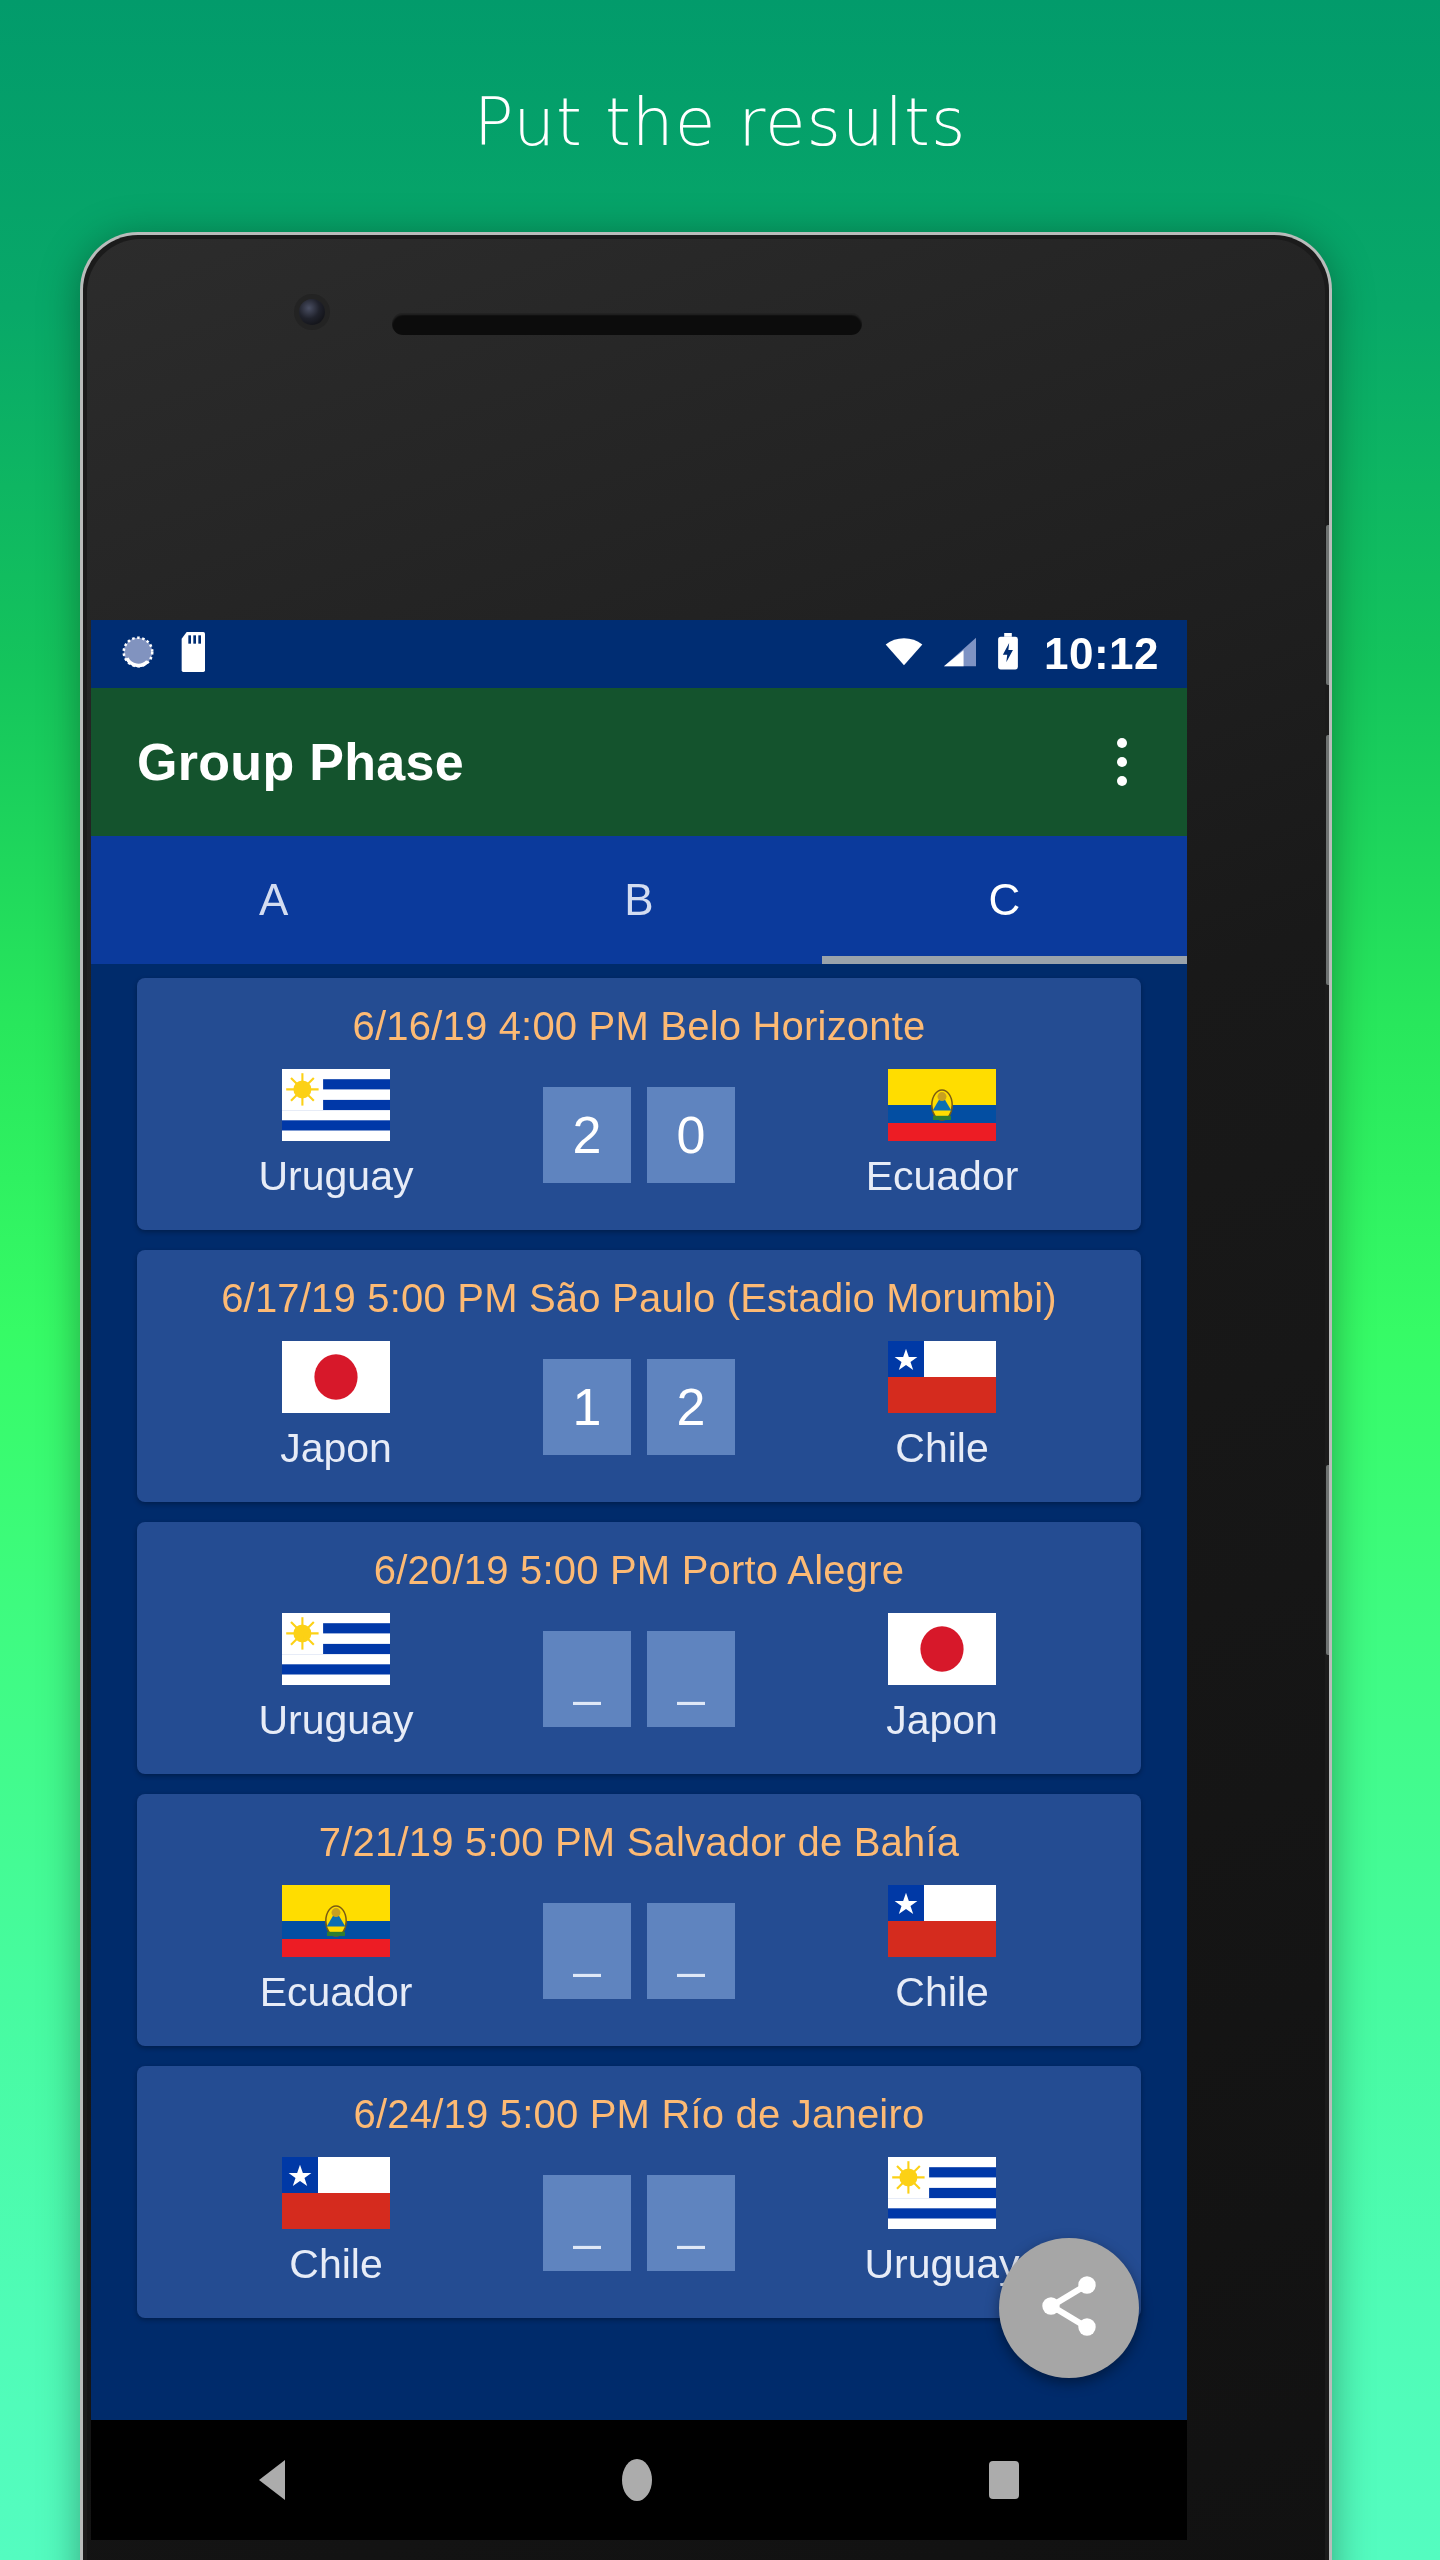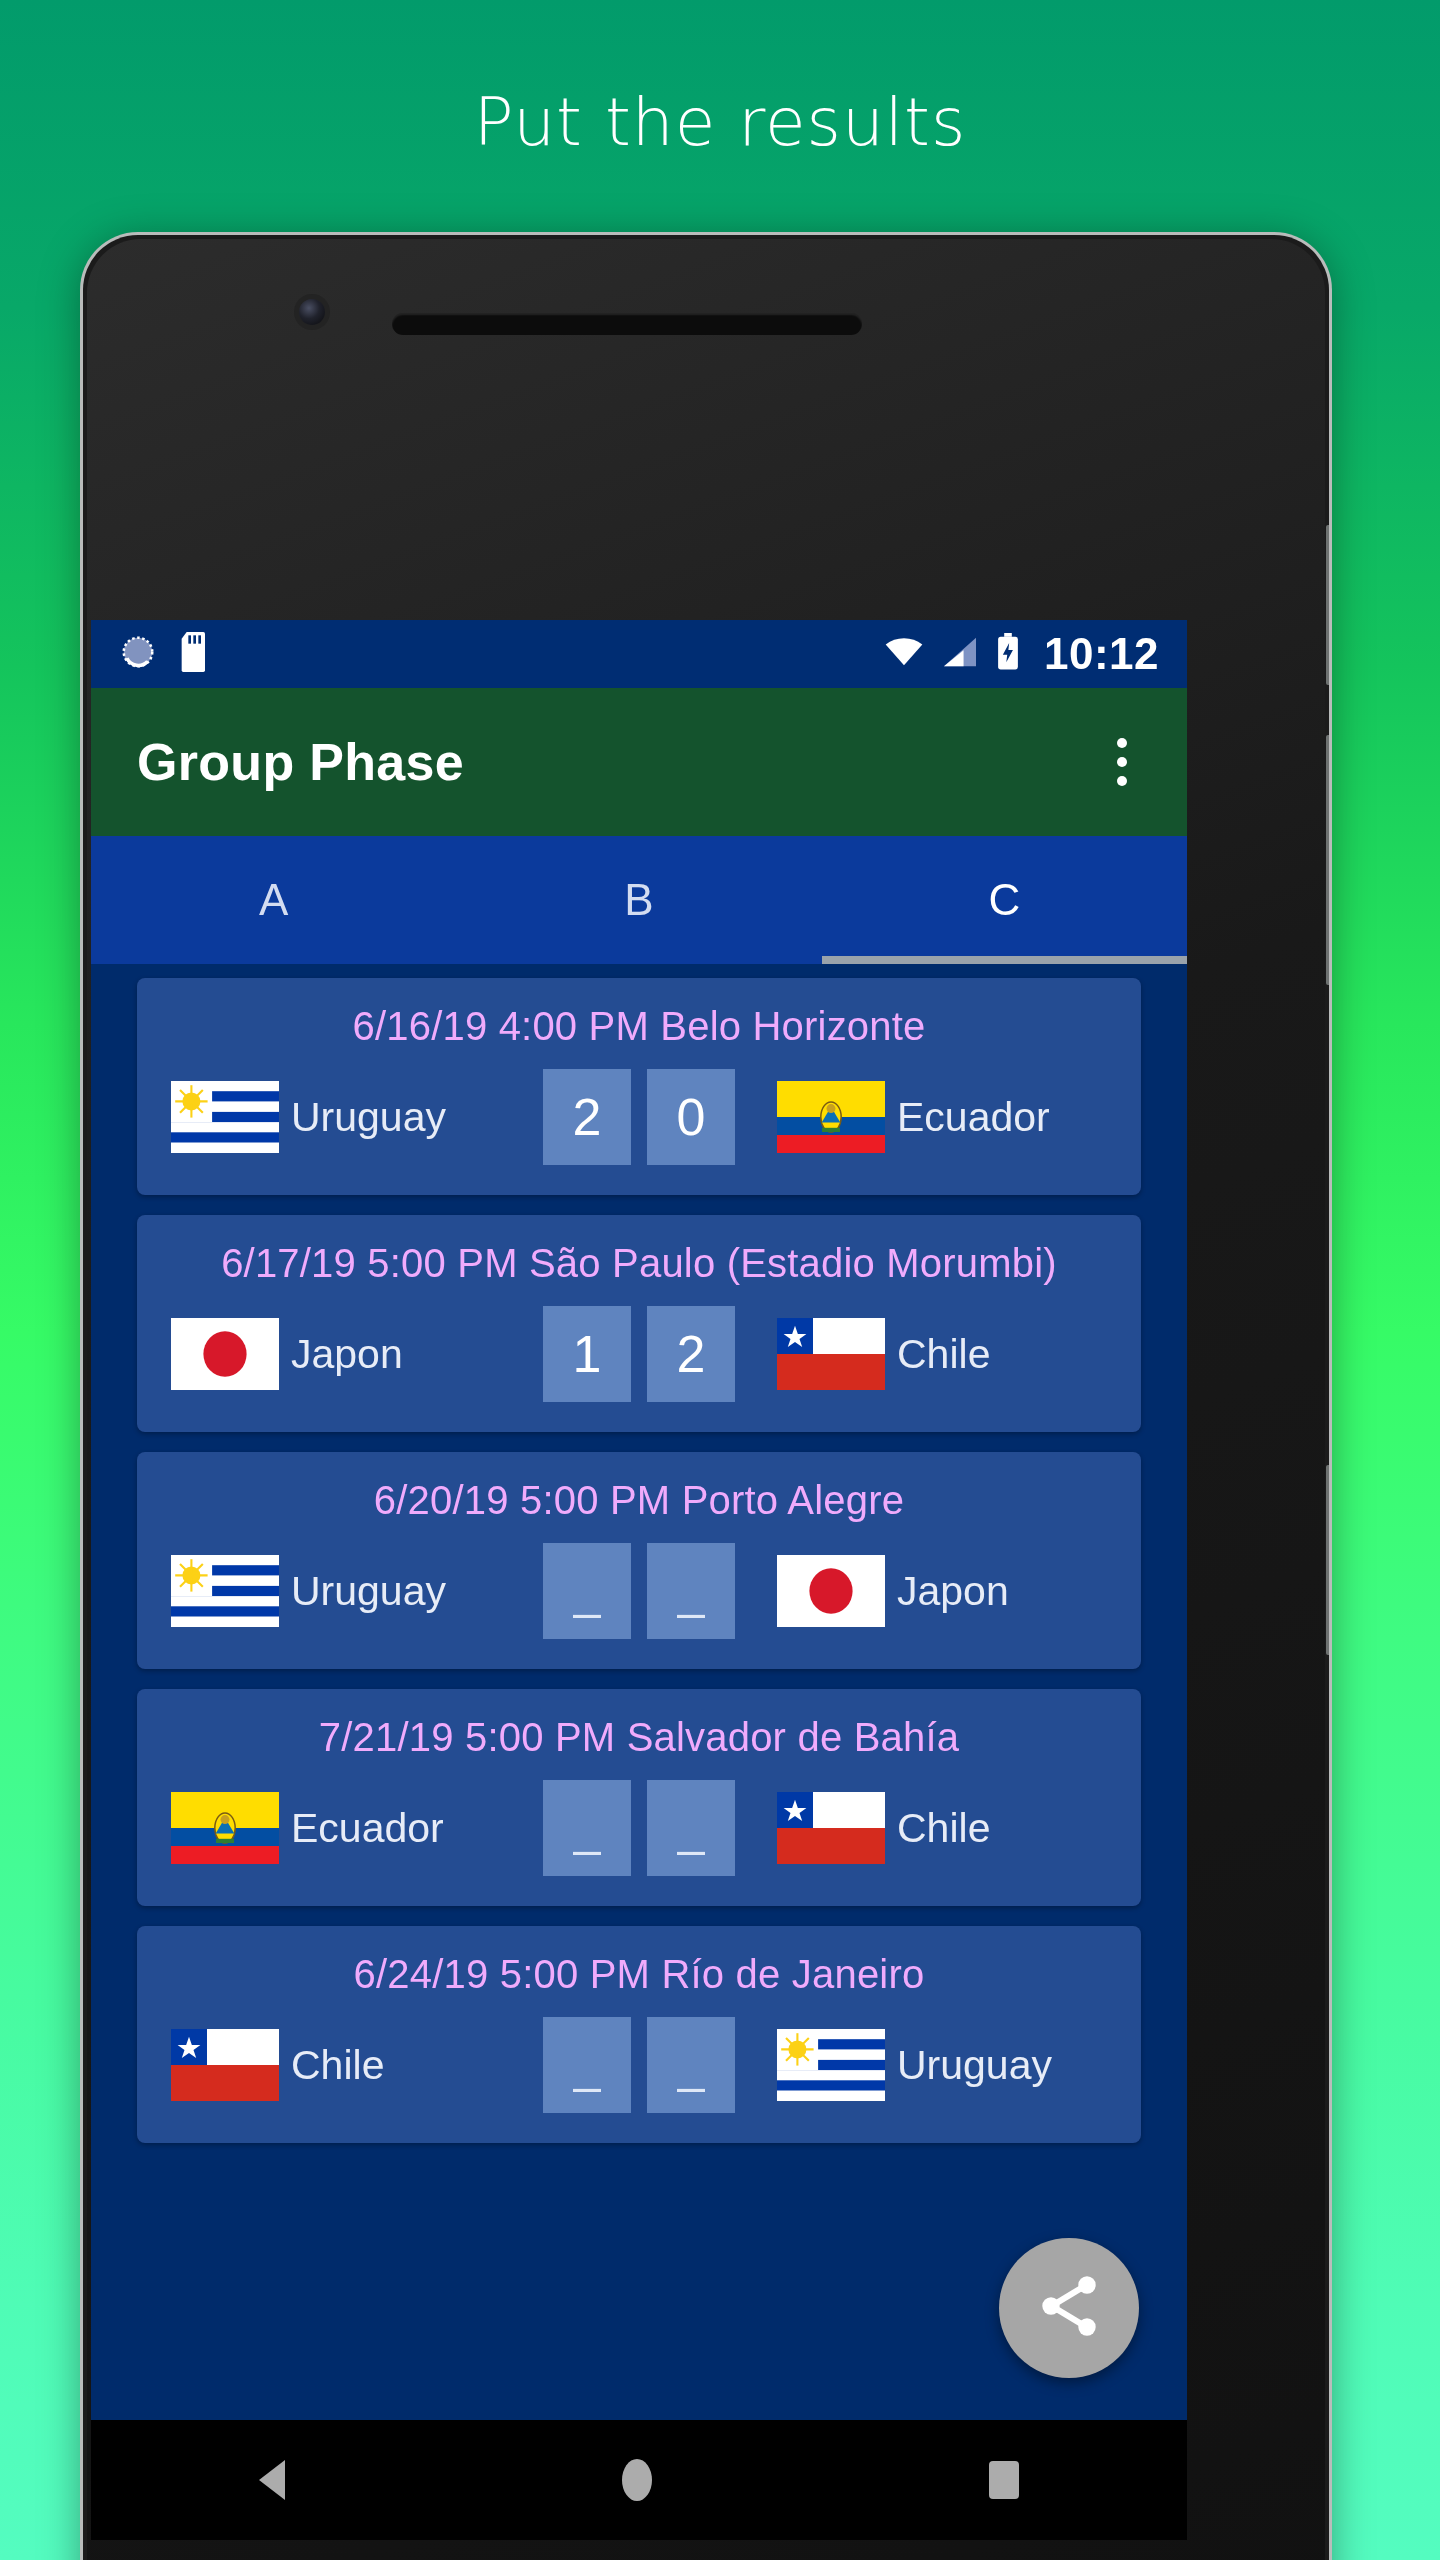--- a/index.html
+++ b/index.html
@@ -102,26 +102,26 @@
   
   .list{ background:#002b6b; padding:14px 0 0 0; height:1456px; position:relative; overflow:hidden;}
   .card{
     margin:0 46px 20px 46px;
     background:#244c92;
     border-radius:8px;
     padding:26px 34px 30px 34px;
     box-shadow:0 2px 5px rgba(0,0,0,.30);
   }
   .card-date{
-    text-align:center; color:#f0abfc; font-size:40px;
+    text-align:center; color:#fdba74; font-size:40px;
     letter-spacing:.2px; margin-bottom:20px; white-space:nowrap;
   }
   .card-row{ display:flex; align-items:center; }
   .team{
-    width:330px; display:flex; flex-direction:row; align-items:center; gap:12px;
+    width:330px; display:flex; flex-direction:column; align-items:center; gap:12px;
   }
   .team-name{ color:#e7ecf7; font-size:41px; }
   .scores{ flex:1; display:flex; justify-content:center; align-items:center; gap:16px; }
   .score{
     width:88px; height:96px; background:#5f84bf;
     display:flex; align-items:center; justify-content:center;
     color:#ffffff; font-size:52px; font-weight:400;
   }
   .score.empty{ font-size:48px; color:#dfe8f7; }
 

